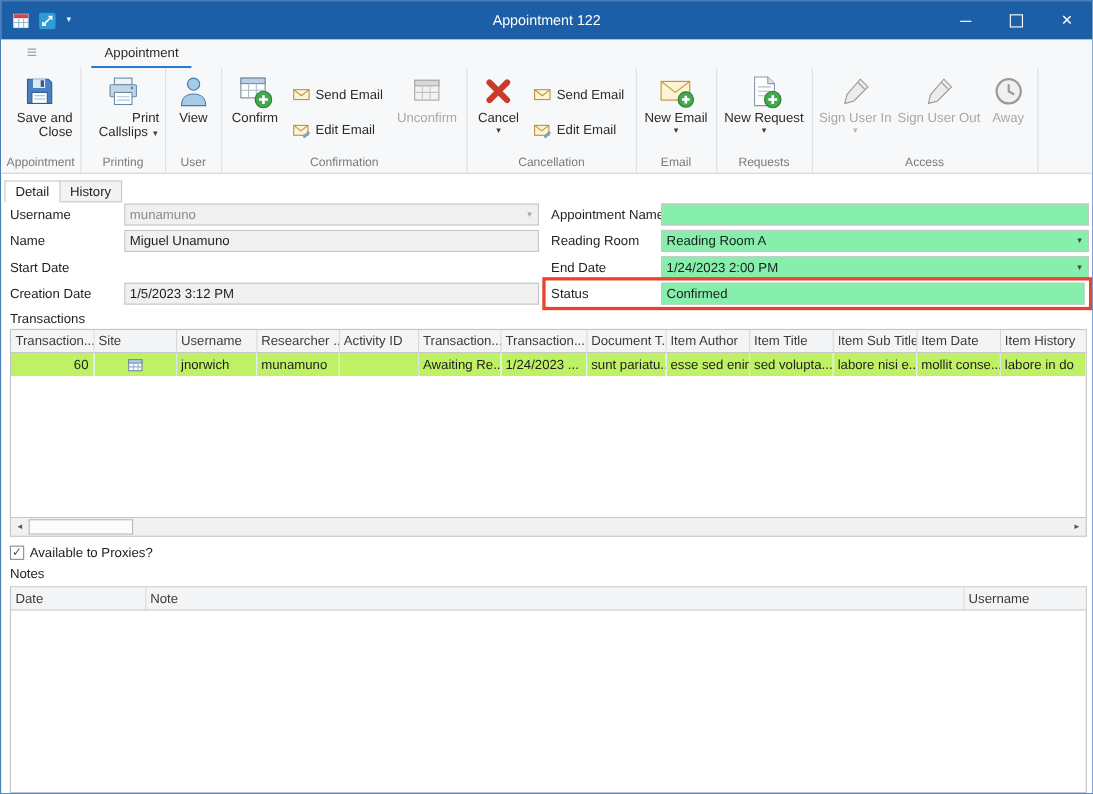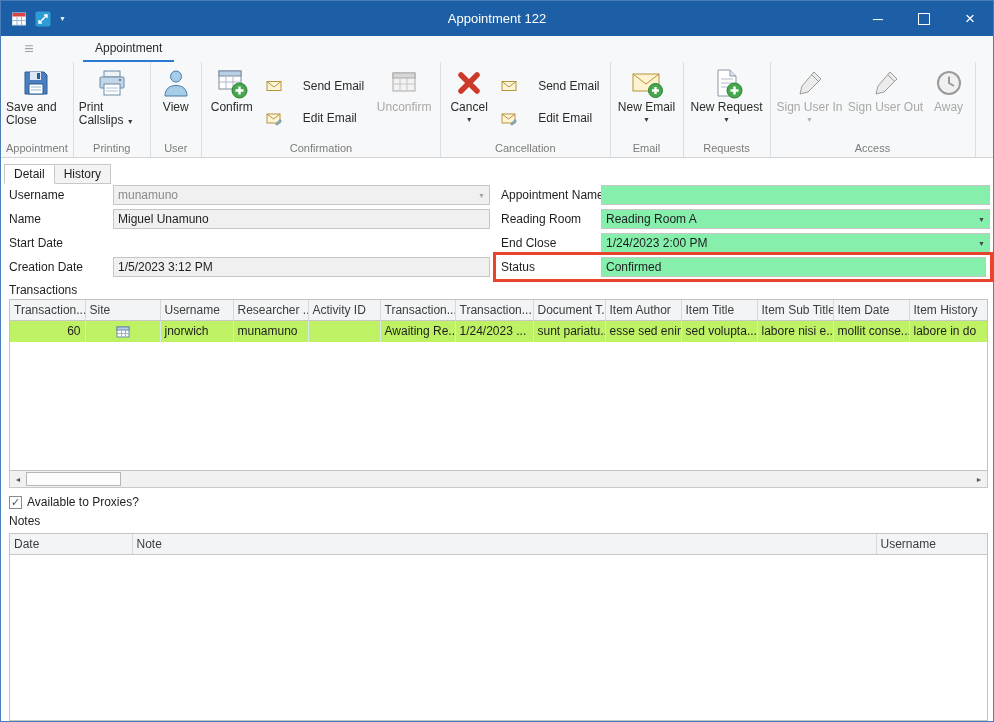--- a/index.html
+++ b/index.html
@@ -20,25 +20,25 @@
   .ribbon-strip{position:absolute;top:35px;left:0;width:100%;height:26px;background:#f7f8f9;display:flex;align-items:stretch;}
   .menu-btn{width:56px;display:flex;align-items:center;justify-content:center;color:#9aa4ae;font-size:16px;}
   .rtab{margin-left:26px;padding:0 12px;display:flex;align-items:center;border-bottom:2px solid #2a7ad4;color:#2b2b2b;}
   .ribbon-body{position:absolute;top:61px;left:0;width:100%;height:96px;background:#f7f8f9;border-bottom:1px solid #d4d4d4;display:flex;box-sizing:border-box;}
   .rb-group{display:flex;flex-direction:column;border-right:1px solid #dcdfe2;}
   .rb-content{flex:1;display:flex;align-items:flex-start;padding:1px 3px 0;}
   .rb-caption{height:16px;line-height:15px;text-align:center;color:#7b7b7b;font-size:11px;white-space:nowrap;padding:0 5px;}
   .rb-large{display:flex;flex-direction:column;align-items:center;background:none;border:0;font:inherit;color:#2b2b2b;padding:4px 2px 0;height:100%;box-sizing:border-box;cursor:default;}
   .icon32{width:32px;height:32px;display:block;margin-bottom:2px;flex:none;}
   .icon32 svg{display:block;width:32px;height:32px;}
-  .rb-lbl{line-height:13px;text-align:left;}
+  .rb-lbl{line-height:13px;text-align:right;}
   .caret-inline{font-size:7px;color:#3c3c3c;}
   .caret-below{font-size:7px;color:#3c3c3c;line-height:8px;margin-top:2px;}
   .rb-stack{display:flex;flex-direction:column;justify-content:space-evenly;height:100%;padding:2px 2px;box-sizing:border-box;}
-  .rb-small{display:flex;align-items:center;gap:21px;background:none;border:0;font:inherit;color:#2b2b2b;padding:3px 5px;cursor:default;}
+  .rb-small{display:flex;align-items:center;gap:5px;background:none;border:0;font:inherit;color:#2b2b2b;padding:3px 5px;cursor:default;}
   .icon16{width:16px;height:16px;display:block;flex:none;}
   .icon16 svg{display:block;width:16px;height:16px;}
   .disabled{color:#a8a8a8;}
   .disabled .caret-below{color:#b4b4b4;}
   .rb-fill{flex:1;border:0;}
 
   
   .page-tabs{position:absolute;top:163px;left:3px;display:flex;align-items:flex-end;}
   .ptab{height:20px;padding:0 9px;display:flex;align-items:center;border:1px solid #c8c8c8;background:#f3f3f3;margin-right:-1px;box-sizing:border-box;}
   .ptab.active{background:#fff;border-bottom-color:#fff;position:relative;z-index:1;}
@@ -365,21 +365,21 @@
     <div class="field" style="left:600px;top:0;width:389px">
       <input value="" style="">
     </div>
 
     <span class="flabel" style="left:500px;top:24px">Reading Room</span>
     <div class="field" style="left:600px;top:24px;width:389px">
       <input value="Reading Room A" style="">
       <span class="combo">▼</span>
     </div>
 
-    <span class="flabel" style="left:500px;top:48px">End Close</span>
+    <span class="flabel" style="left:500px;top:48px">End Date</span>
     <div class="field" style="left:600px;top:48px;width:389px">
       <input value="1/24/2023 2:00 PM" style="">
       <span class="combo">▼</span>
     </div>
 
     <span class="flabel" style="left:500px;top:72px">Status</span>
     <div class="field" style="left:600px;top:72px;width:385px">
       <input value="Confirmed" style="">
     </div>
 

